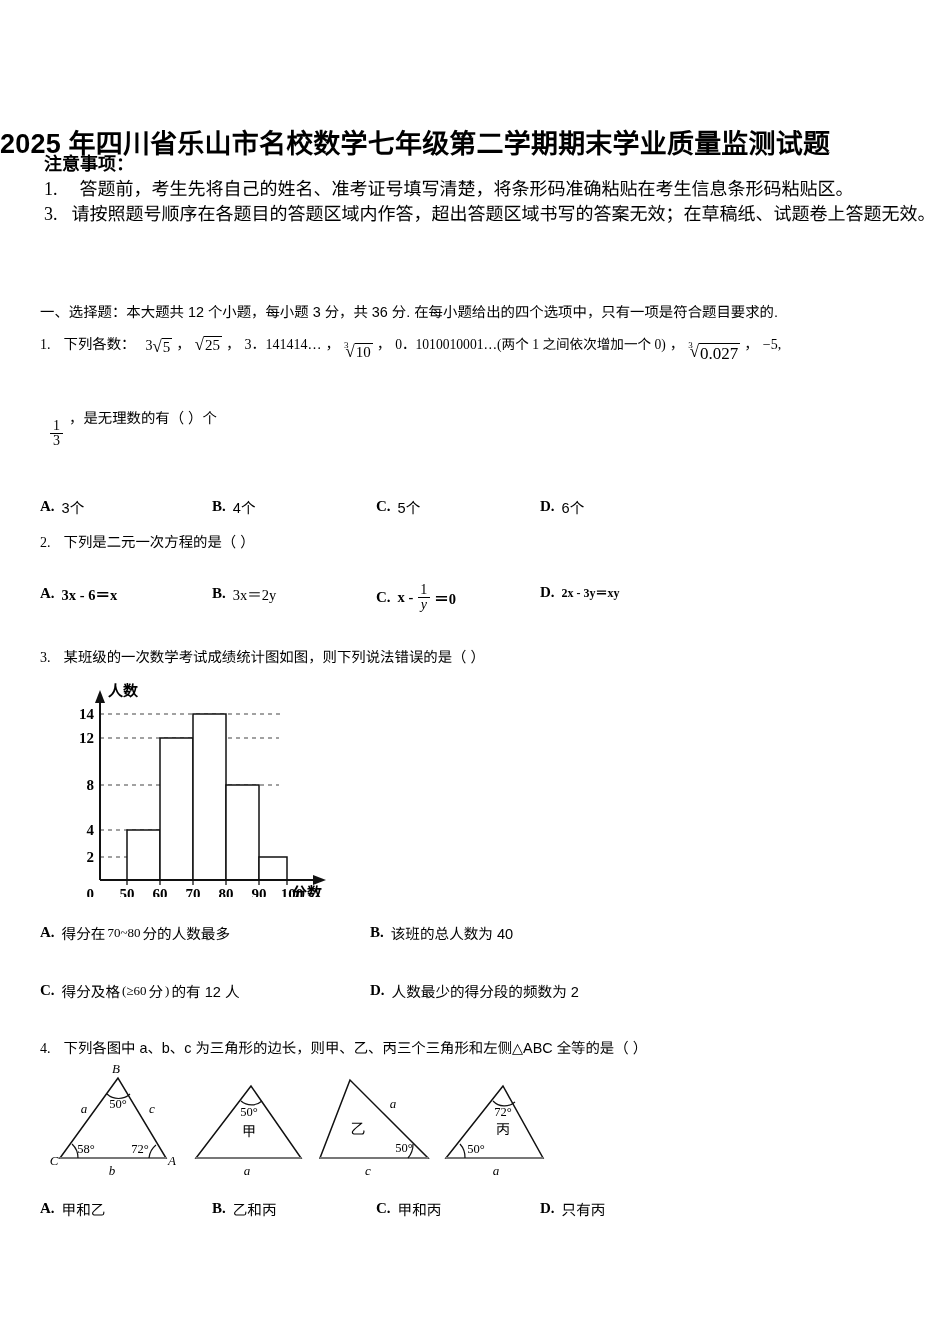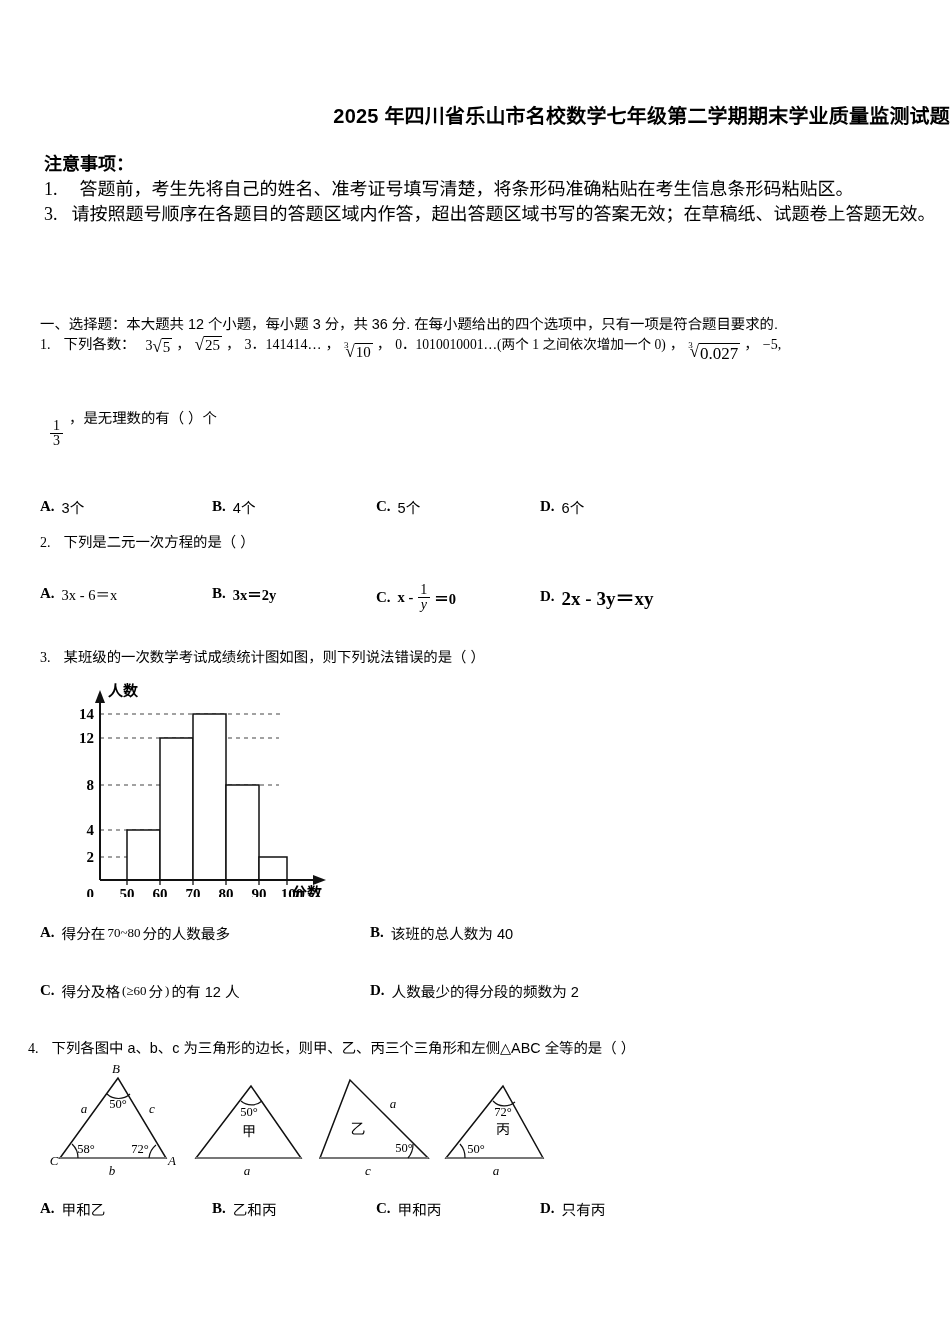--- a/index.html
+++ b/index.html
@@ -21,25 +21,25 @@
     width: 950px;
     height: 1344px;
     padding: 0;
     box-sizing: border-box;
   }
 
   
   .doc-title {
     position: absolute;
     left: 0; right: 0;
-    top: 100px;
-    text-align: right;
+    top: 122px;
+    text-align: left;
     font-family: "Liberation Sans", "DejaVu Sans", sans-serif;
     font-weight: bold;
-    font-size: 20px;
+    font-size: 27px;
     letter-spacing: 0.2px;
     white-space: nowrap;
   }
 
   
   .notice {
     position: absolute;
     left: 44px;
     top: 152px;
     width: 880px;
@@ -53,21 +53,20 @@
 
   
   .section-head {
     position: absolute;
     left: 40px;
     top: 300px;
     width: 890px;
     font-family: "Liberation Sans", "DejaVu Sans", sans-serif;
     font-size: 14.4px;
     white-space: nowrap;
-    margin-top: 12px;
   }
 
   
   .q-stem {
     position: absolute;
     font-family: "Liberation Sans", "DejaVu Sans", sans-serif;
     font-size: 14.4px;
     white-space: nowrap;
   }
   .q-num {
@@ -279,38 +278,38 @@
 
   <div class="q-stem" style="left:40px; top:530px;">
     <span class="q-num">2.</span>
     <span style="display:inline-block;width:5px"></span>
     <span>下列是二元一次方程的是（      ）</span>
   </div>
 
   <div class="opts" style="top:583px;">
     <div class="opt opt-col-a">
       <span class="opt-key">A.</span>
-      <span class="mono-math" style="font-weight:normal;font-size:14.5px;">3x - 6＝x</span>
+      <span class="mono-math" style="font-weight:bold;font-size:14.5px;">3x - 6＝x</span>
     </div>
     <div class="opt opt-col-b">
       <span class="opt-key">B.</span>
-      <span class="mono-math" style="font-weight:bold;font-size:14.5px;">3x＝2y</span>
+      <span class="mono-math" style="font-weight:normal;font-size:14.5px;">3x＝2y</span>
     </div>
     <div class="opt opt-col-c">
       <span class="opt-key">C.</span>
       <span class="mono-math" style="font-weight:bold;font-size:14.5px;">x - </span>
       <span class="frac italic">
         <span class="nume">1</span>
         <span class="deno">y</span>
       </span>
       <span class="mono-math" style="font-weight:bold;font-size:14.5px;">＝0</span>
     </div>
     <div class="opt opt-col-d">
       <span class="opt-key">D.</span>
-      <span class="mono-math" style="font-weight:bold;font-size:19px;">2x - 3y＝xy</span>
+      <span class="mono-math" style="font-weight:bold;font-size:12px;">2x - 3y＝xy</span>
     </div>
   </div>
 
   <div class="q-stem" style="left:40px; top:645px;">
     <span class="q-num">3.</span>
     <span style="display:inline-block;width:5px"></span>
     <span>某班级的一次数学考试成绩统计图如图，则下列说法错误的是（      ）</span>
   </div>
 
   <div class="chart-wrap">
@@ -395,21 +394,21 @@
       <span>分</span>
       <span class="inline-sup">)</span>
       <span>的有 12 人</span>
     </div>
     <div class="opt opt-wide-b">
       <span class="opt-key">D.</span>
       <span>人数最少的得分段的频数为 2</span>
     </div>
   </div>
 
-  <div class="q-stem" style="left:28px; top:1036px;">
+  <div class="q-stem" style="left:40px; top:1036px;">
     <span class="q-num">4.</span>
     <span style="display:inline-block;width:5px"></span>
     <span>下列各图中 a、b、c 为三角形的边长，则甲、乙、丙三个三角形和左侧△ABC 全等的是（      ）</span>
   </div>
 
   <div class="tri-wrap">
     <svg class="tri-svg" width="520" height="128" viewBox="0 0 520 128">
 
       <g>
         <polygon points="70,20 12,100 118,100" fill="none" stroke="#111" stroke-width="1.5"></polygon>

